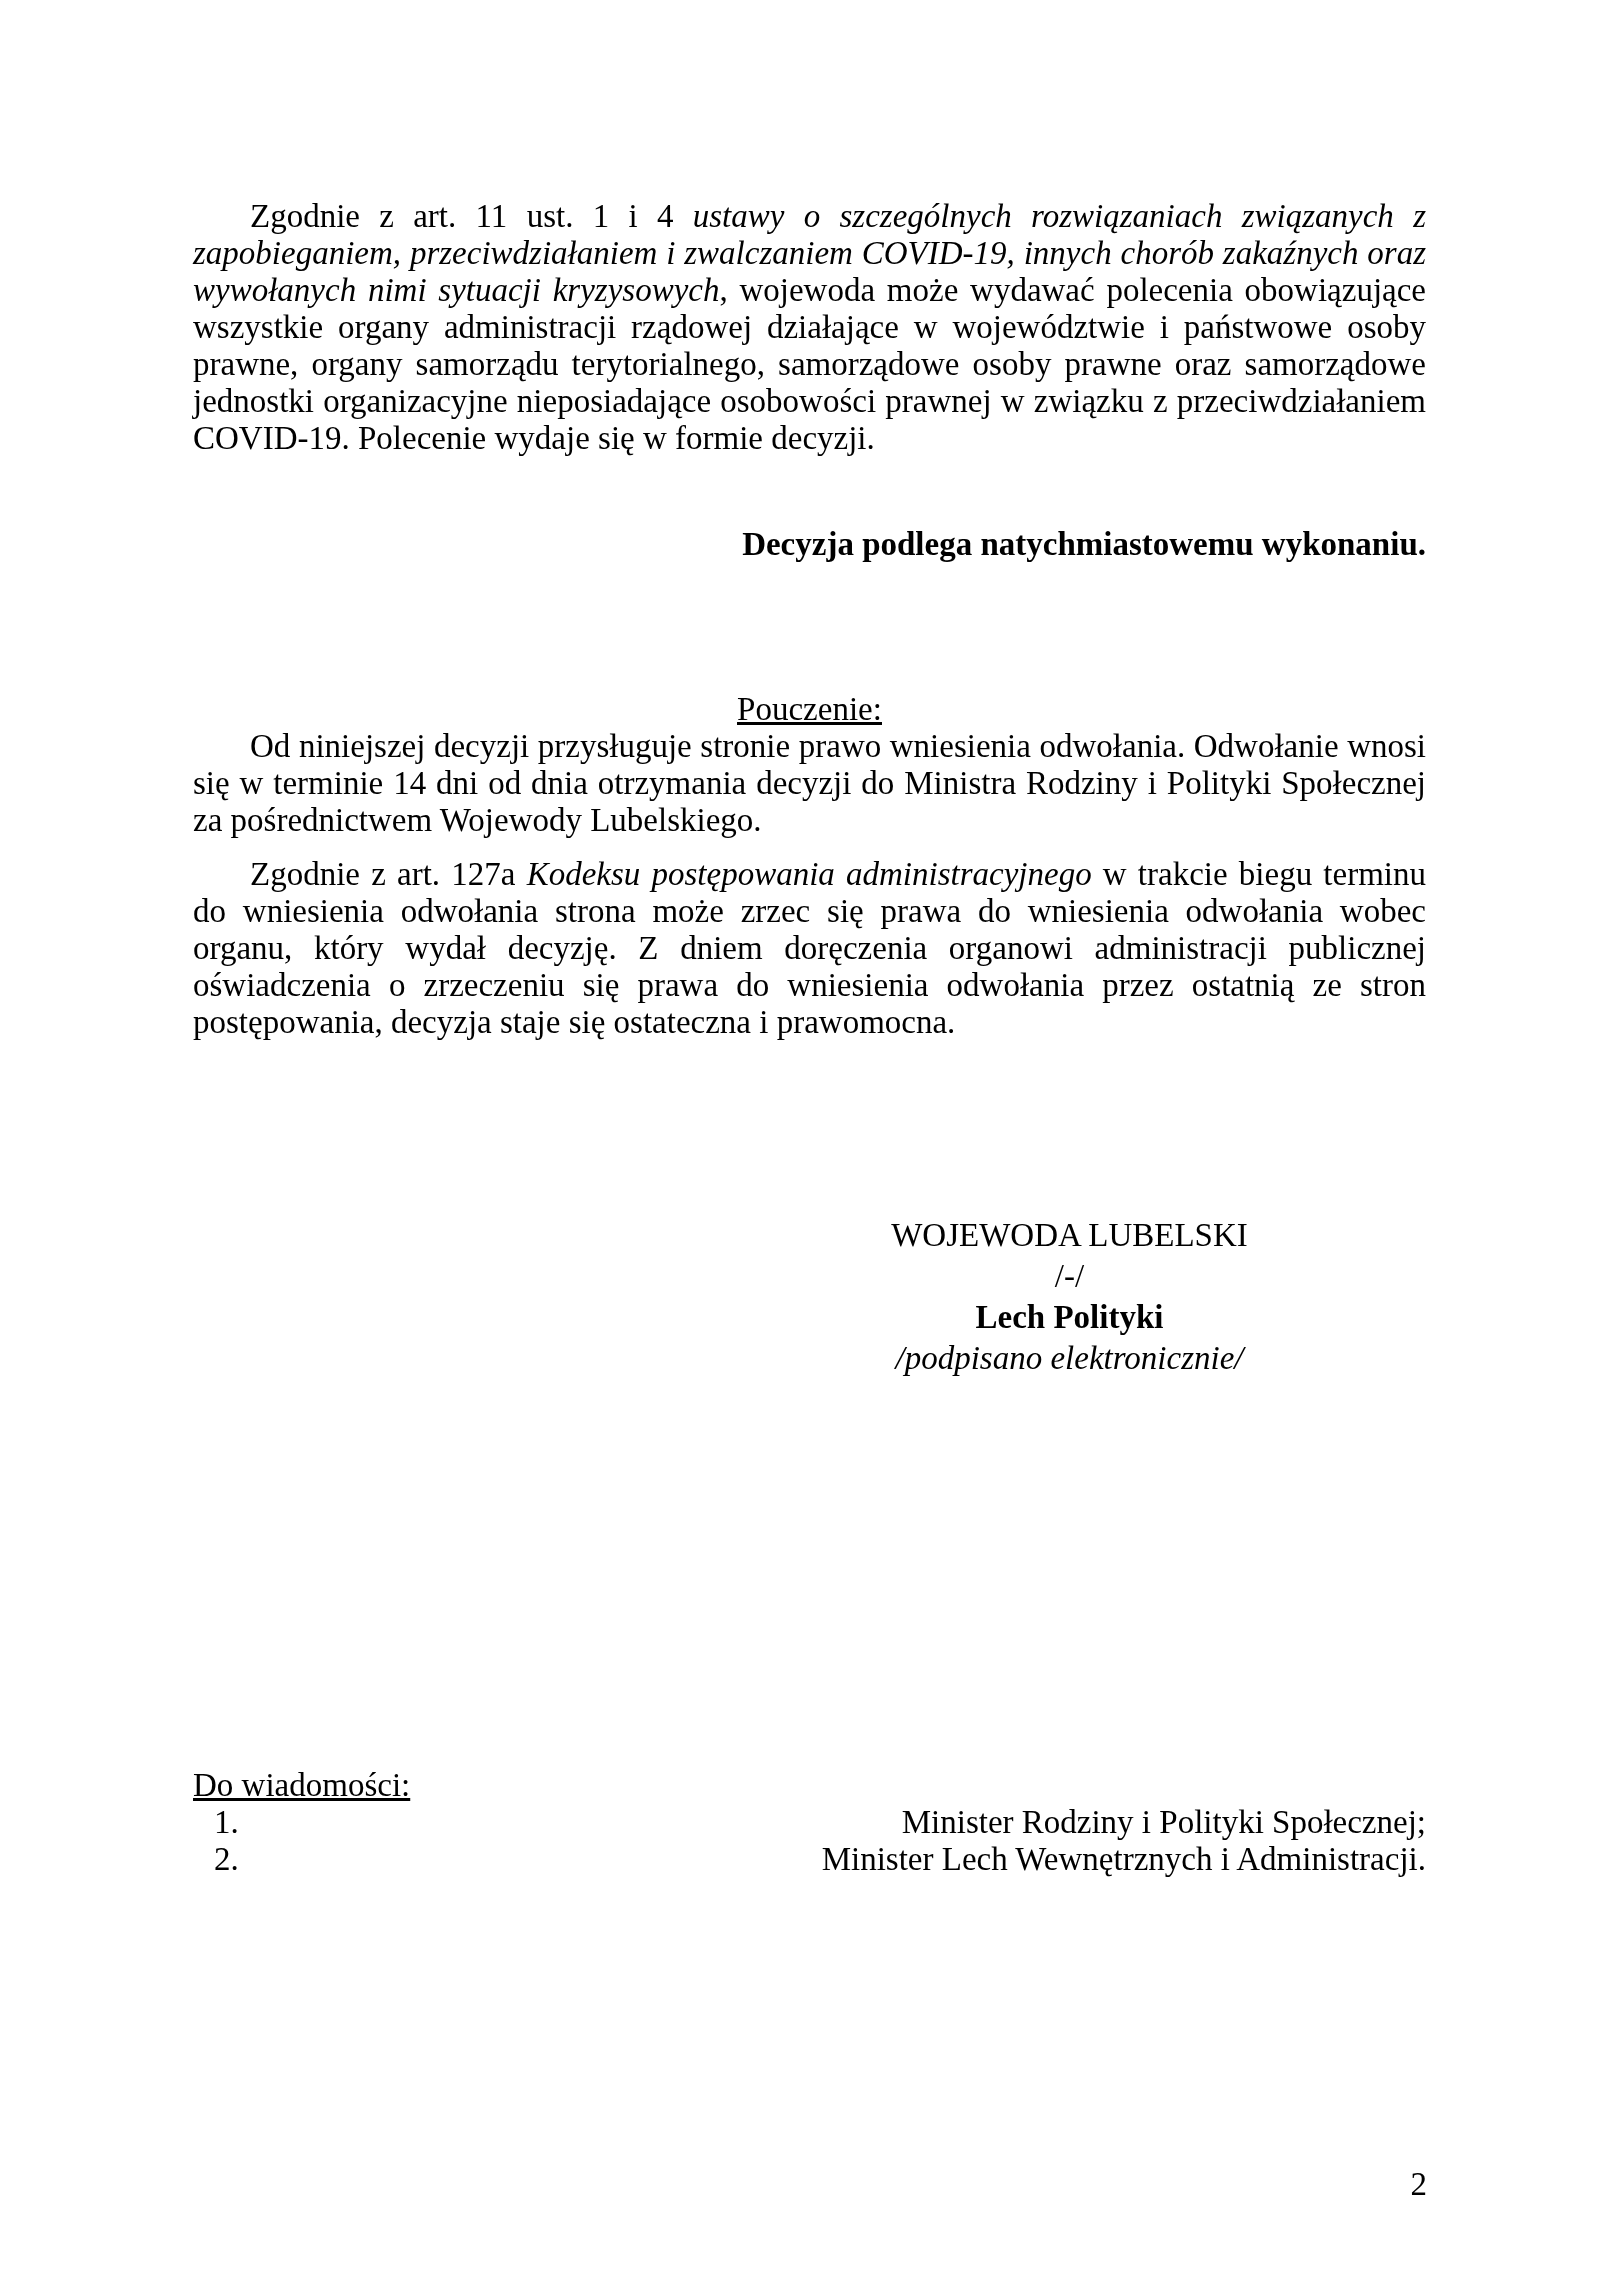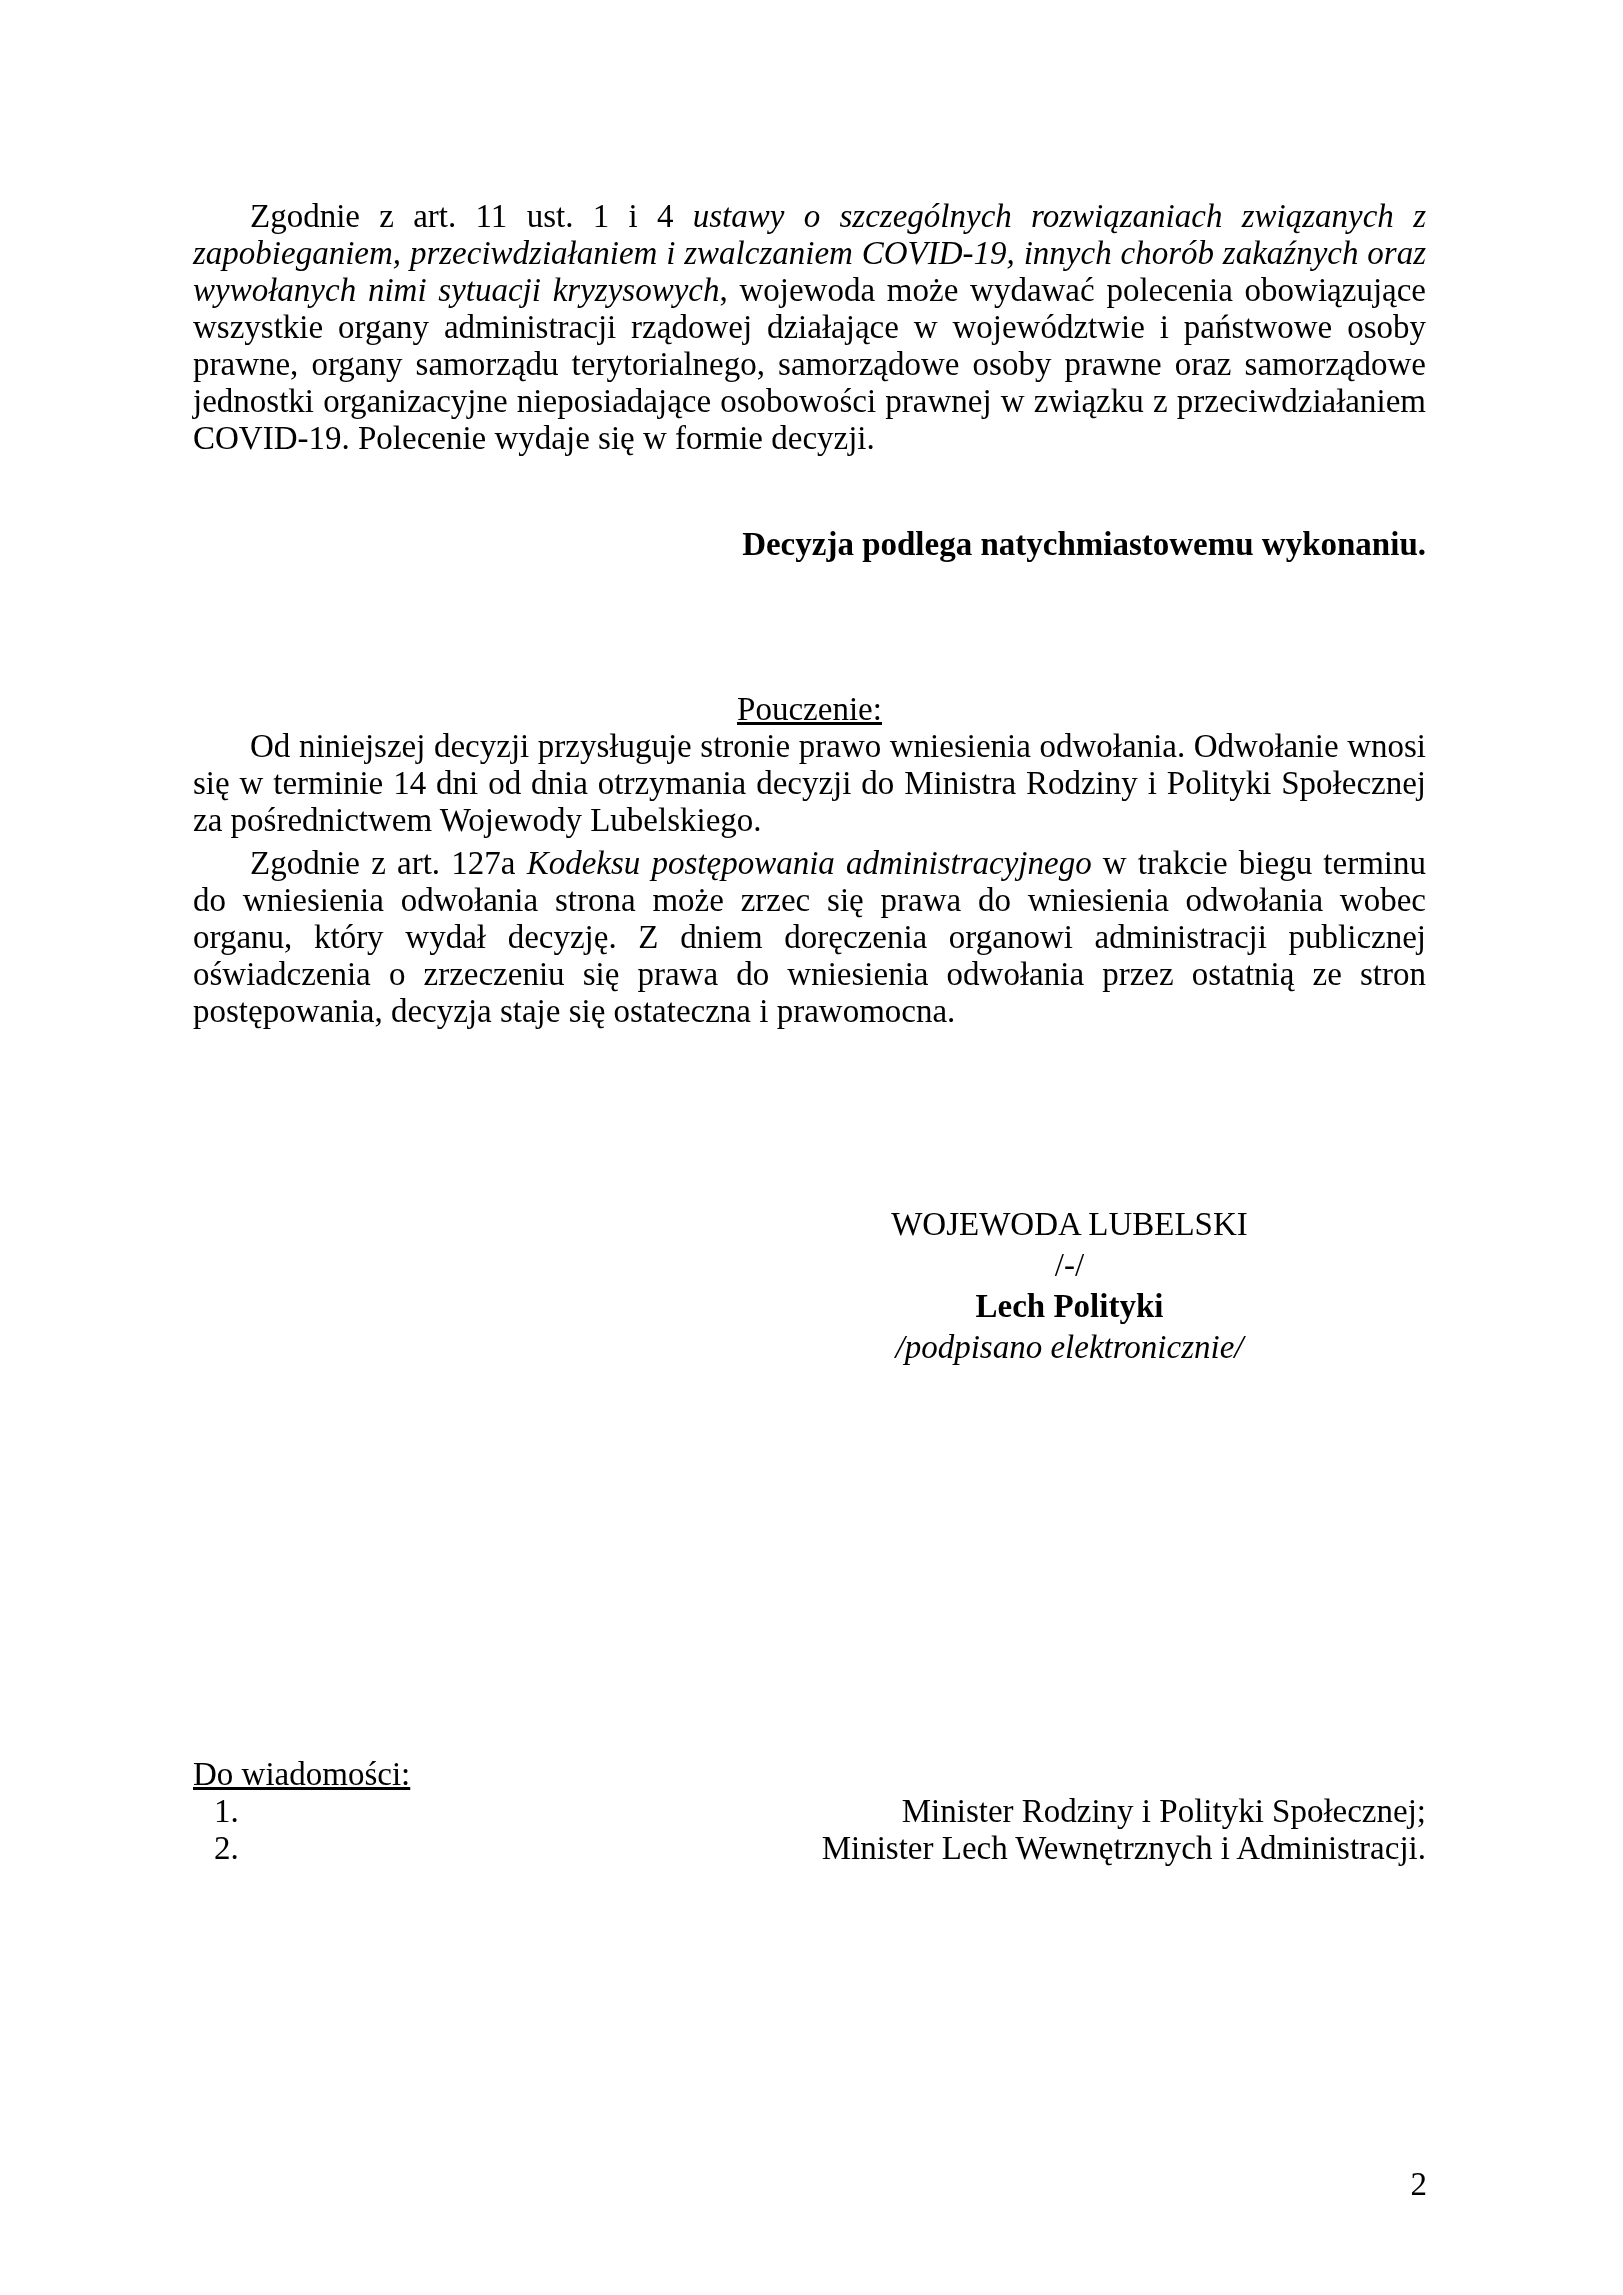--- a/index.html
+++ b/index.html
@@ -29,21 +29,21 @@
     margin-top: 69px;
     text-align: right;
     font-weight: bold;
   }
   .pouczenie-heading {
     margin-top: 128px;
     text-align: center;
     text-decoration: underline;
   }
   .underlined { text-decoration: underline; }
-  .para-gap { margin-top: 6px; }
+  .para-gap { margin-top: 17px; }
   .signature-block {
     margin-top: 174px;
     margin-left: 582px;
     width: 589px;
     text-align: center;
     line-height: 41px;
   }
   .sig-name { font-weight: bold; }
   .sig-note { font-style: italic; text-align: center; }
   .distribution { margin-top: 388px; }

